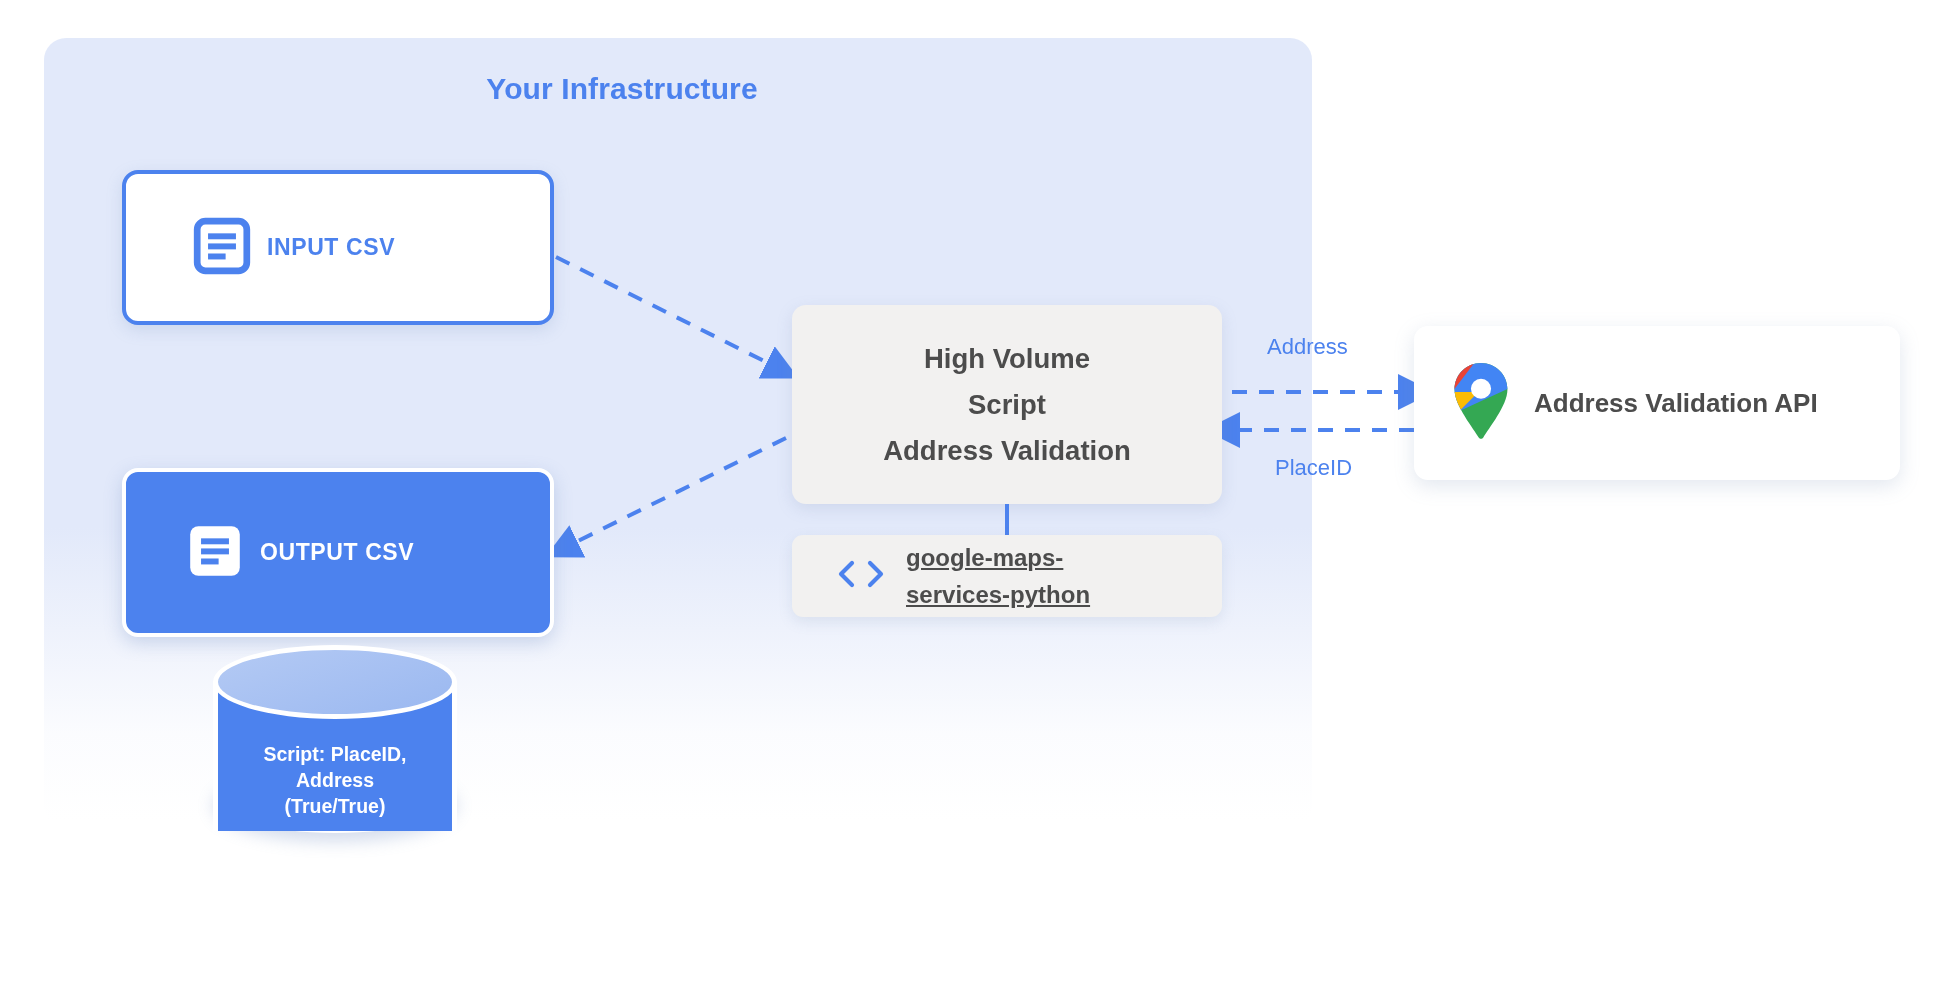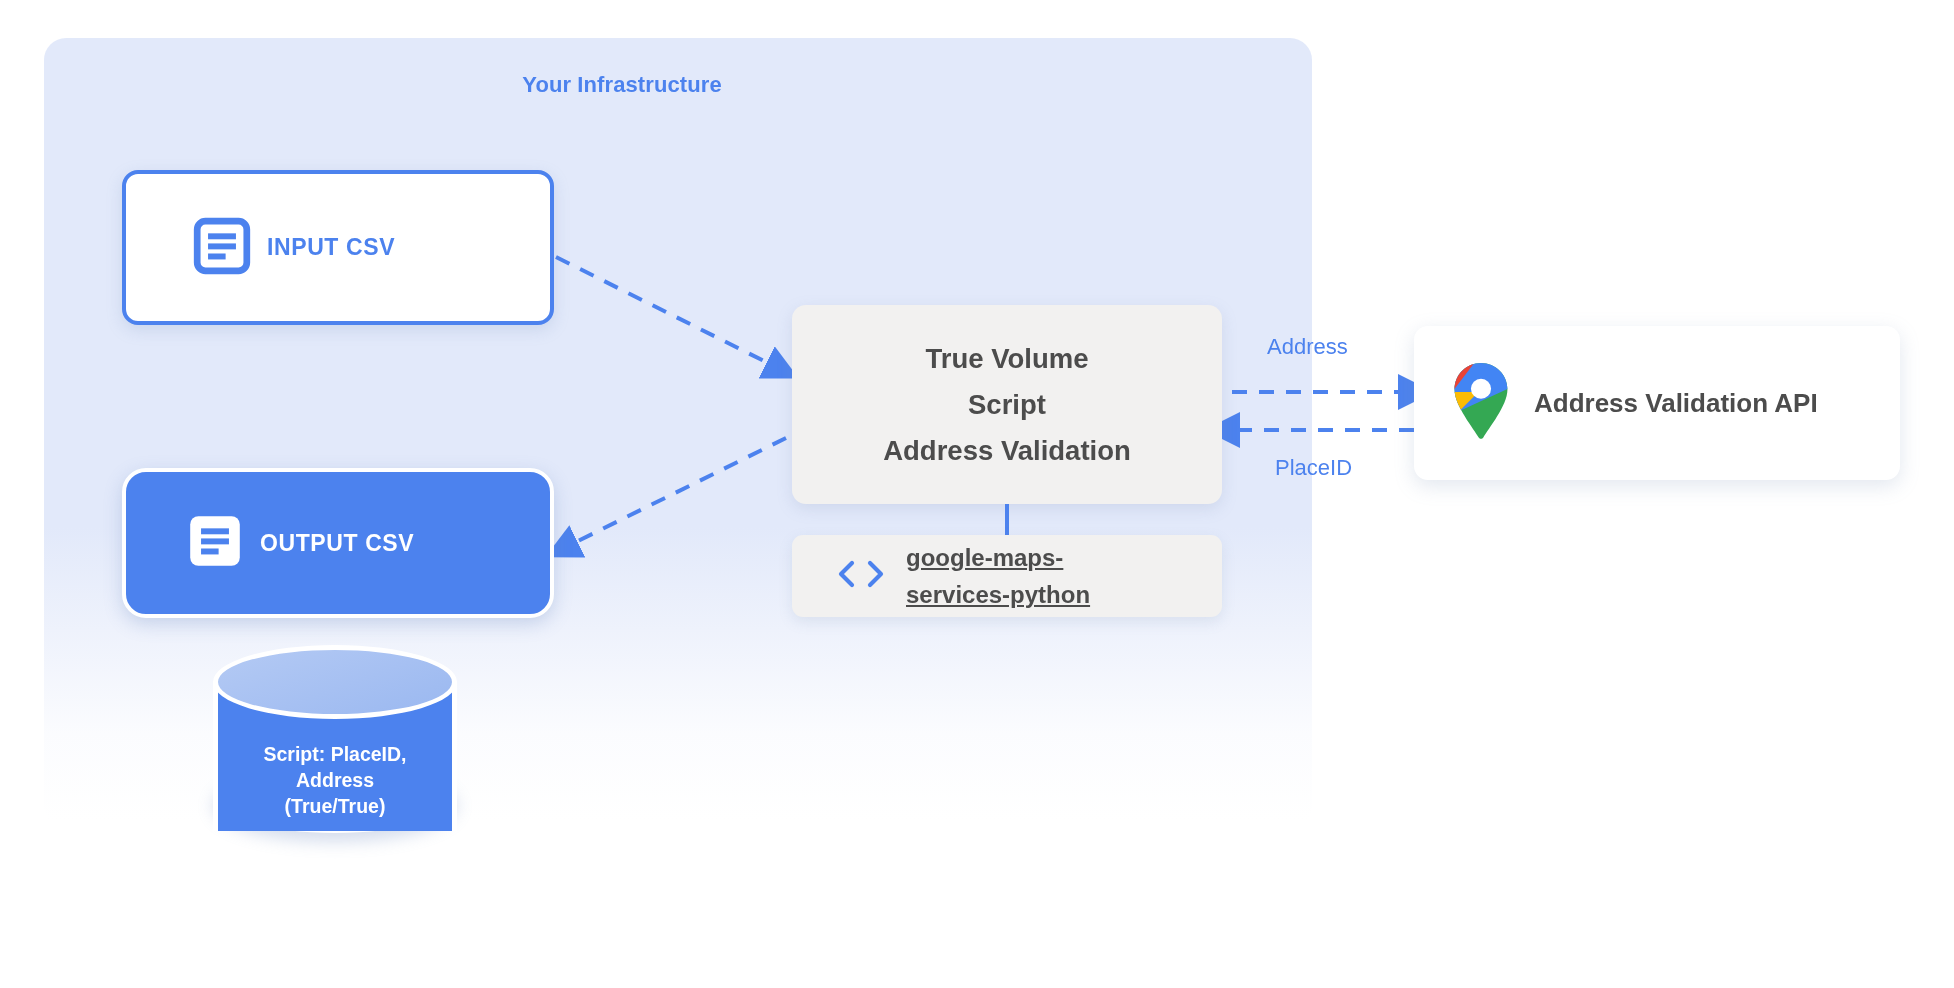--- a/index.html
+++ b/index.html
@@ -34,21 +34,21 @@
         rgba(233,238,251,0.72) 76%,
         rgba(243,246,253,0.34) 88%,
         rgba(255,255,255,0) 99%);
   }
   #infra-title {
     position: absolute;
     left: 44px;
     top: 72px;
     width: 1156px;
     text-align: center;
-    font-size: 22px;
+    font-size: 30px;
     font-weight: bold;
     color: #4C82EE;
     letter-spacing: 0.1px;
   }
 
   
   .card {
     position: absolute;
     box-sizing: border-box;
     border-radius: 14px;
@@ -74,24 +74,24 @@
     color: #4C82EE;
     letter-spacing: 0.6px;
     margin-left: 14px;
   }
 
   
   #output-csv {
     left: 122px;
     top: 468px;
     width: 432px;
-    height: 150px;
+    height: 169px;
     background: #4C82EE;
     border: 4px solid #ffffff;
-    border-radius: 24px;
+    border-radius: 16px;
     box-shadow: 0 6px 18px rgba(110,140,195,0.30);
     display: flex;
     align-items: center;
   }
   #output-csv .lbl {
     font-size: 23px;
     font-weight: bold;
     color: #ffffff;
     letter-spacing: 0.6px;
     margin-left: 14px;
@@ -303,21 +303,21 @@
     <div id="ds-top"></div>
     <div id="ds-label">
       <div>Script: PlaceID,</div>
       <div>Address</div>
       <div>(True/True)</div>
     </div>
   </div>
 
   <div class="card" id="script-box">
     <div class="txt">
-      <div>True Volume</div>
+      <div>High Volume</div>
       <div>Script</div>
       <div>Address Validation</div>
     </div>
   </div>
 
   <div id="script-connector"></div>
 
   <div class="card" id="library-box">
     <span class="code-icon">
       <svg width="54" height="40" viewBox="0 0 54 40" xmlns="http://www.w3.org/2000/svg">

